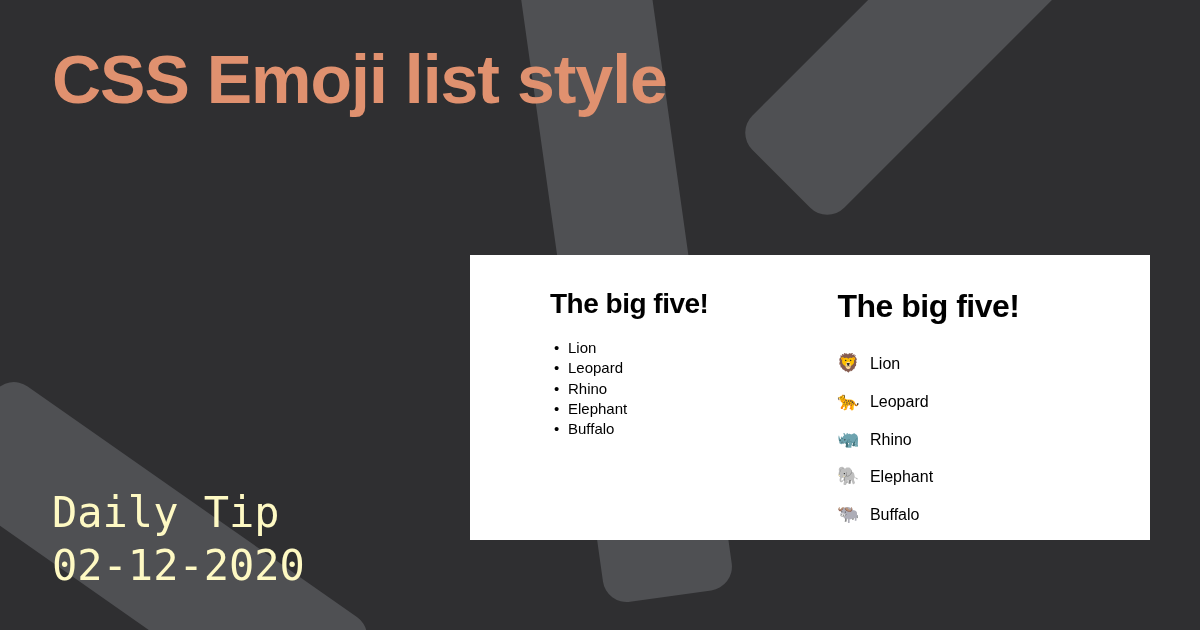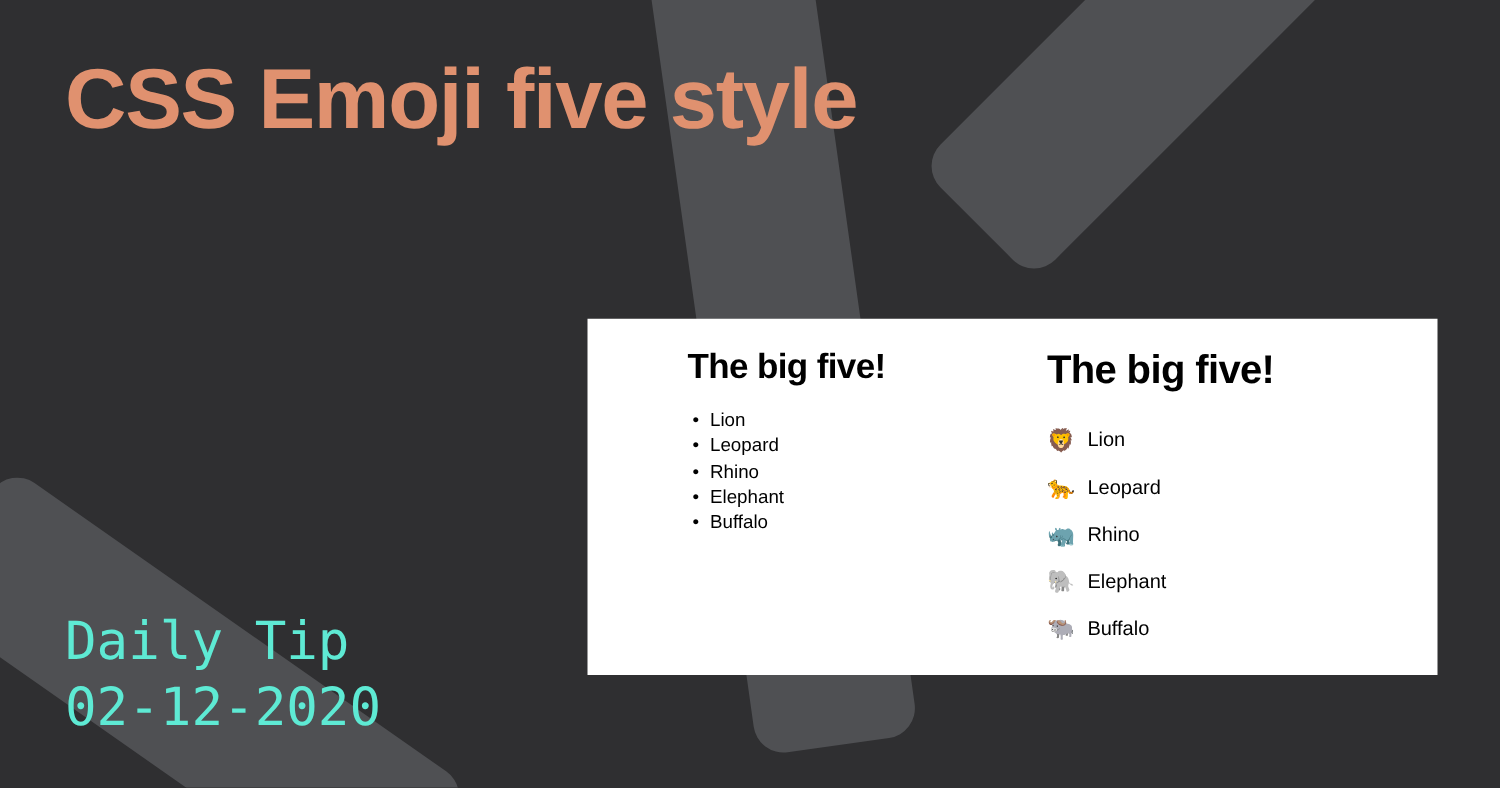--- a/index.html
+++ b/index.html
@@ -57,33 +57,33 @@
       letter-spacing: -1px;
     }
     
     .subtitle {
       position: absolute;
       bottom: 38px;
       left: 52px;
       font-family: "SF Mono", "Monaco", "Menlo", "Consolas", monospace;
       font-size: 42px;
       font-weight: 400;
-      color: #5eead4;
+      color: #fef9c3;
       line-height: 1.25;
     }
     
     .preview-card {
       position: absolute;
       top: 255px;
       right: 50px;
       width: 680px;
       height: 285px;
       background: #ffffff;
       display: flex;
-      padding: 22px 45px;
+      padding: 33px 45px;
     }
     
     .list-column {
       flex: 1;
     }
     
     .list-column.plain {
       padding-left: 35px;
     }
     
@@ -139,21 +139,21 @@
       font-size: 18px;
     }
   </style>
 </head>
 <body>
 
 <div class="bg-shape shape-1"></div>
 <div class="bg-shape shape-2"></div>
 <div class="bg-shape shape-3"></div>
 
-<h1 class="title">CSS Emoji five style</h1>
+<h1 class="title">CSS Emoji list style</h1>
 
 <div class="subtitle">
   <div>Daily Tip</div>
   <div>02-12-2020</div>
 </div>
 
 <div class="preview-card">
   <div class="list-column plain">
     <h2 class="list-heading">The big five!</h2>
     <ul class="animal-list">

